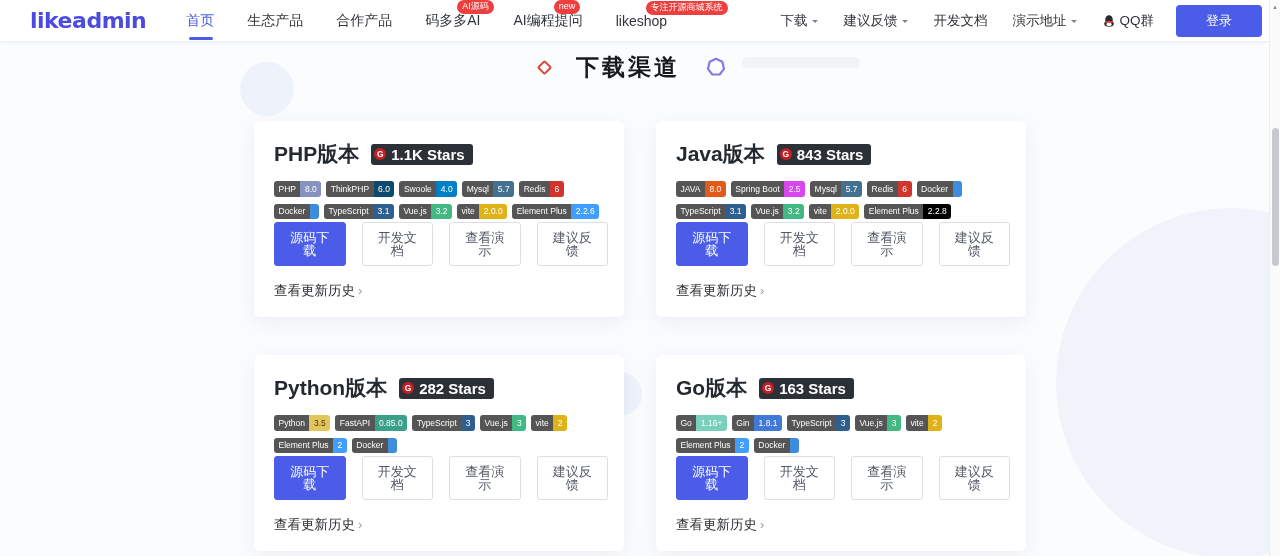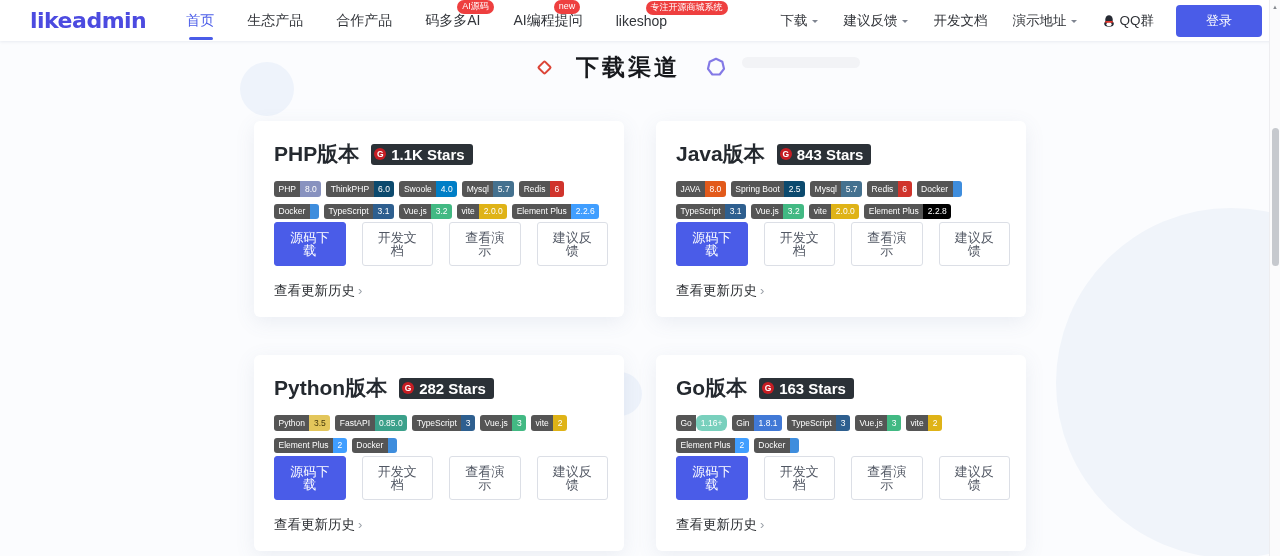--- a/index.html
+++ b/index.html
@@ -209,21 +209,21 @@
         <span class="stars-text">843 Stars</span>
       </span>
     </div>
     <div class="badges">
           <span class="badge">
             <span class="b-label">JAVA</span>
             <span class="b-value" style="background: rgb(226, 90, 27);">8.0</span>
           </span>
           <span class="badge">
             <span class="b-label">Spring Boot</span>
-            <span class="b-value" style="background: #0c4a6e; text-align: center;">2.5</span>
+            <span class="b-value" style="background: #d946ef; text-align: center;">2.5</span>
           </span>
           <span class="badge">
             <span class="b-label">Mysql</span>
             <span class="b-value" style="background: rgb(68, 113, 143);">5.7</span>
           </span>
           <span class="badge">
             <span class="b-label">Redis</span>
             <span class="b-value" style="background: rgb(208, 52, 44);">6</span>
           </span>
           <span class="badge">
@@ -307,21 +307,21 @@
     <div class="card-head">
       <h3 class="card-title">Go版本</h3>
       <span class="stars">
         <span class="gitee">G</span>
         <span class="stars-text">163 Stars</span>
       </span>
     </div>
     <div class="badges">
           <span class="badge">
             <span class="b-label">Go</span>
-            <span class="b-value" style="background: rgb(121, 208, 189); border-radius: 6px;">1.16+</span>
+            <span class="b-value" style="background: rgb(121, 208, 189);">1.16+</span>
           </span>
           <span class="badge">
             <span class="b-label">Gin</span>
             <span class="b-value" style="background: rgb(65, 121, 214);">1.8.1</span>
           </span>
           <span class="badge">
             <span class="b-label">TypeScript</span>
             <span class="b-value" style="background: rgb(46, 95, 143);">3</span>
           </span>
           <span class="badge">

